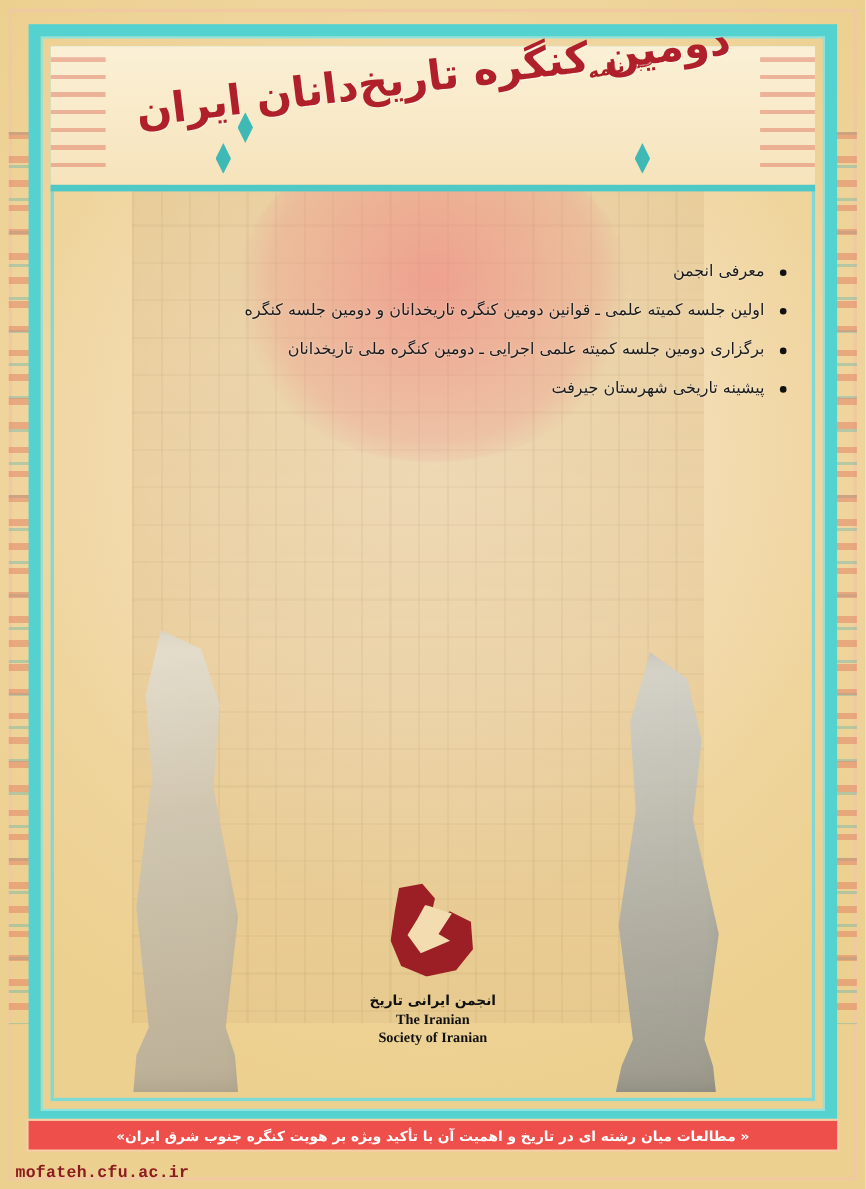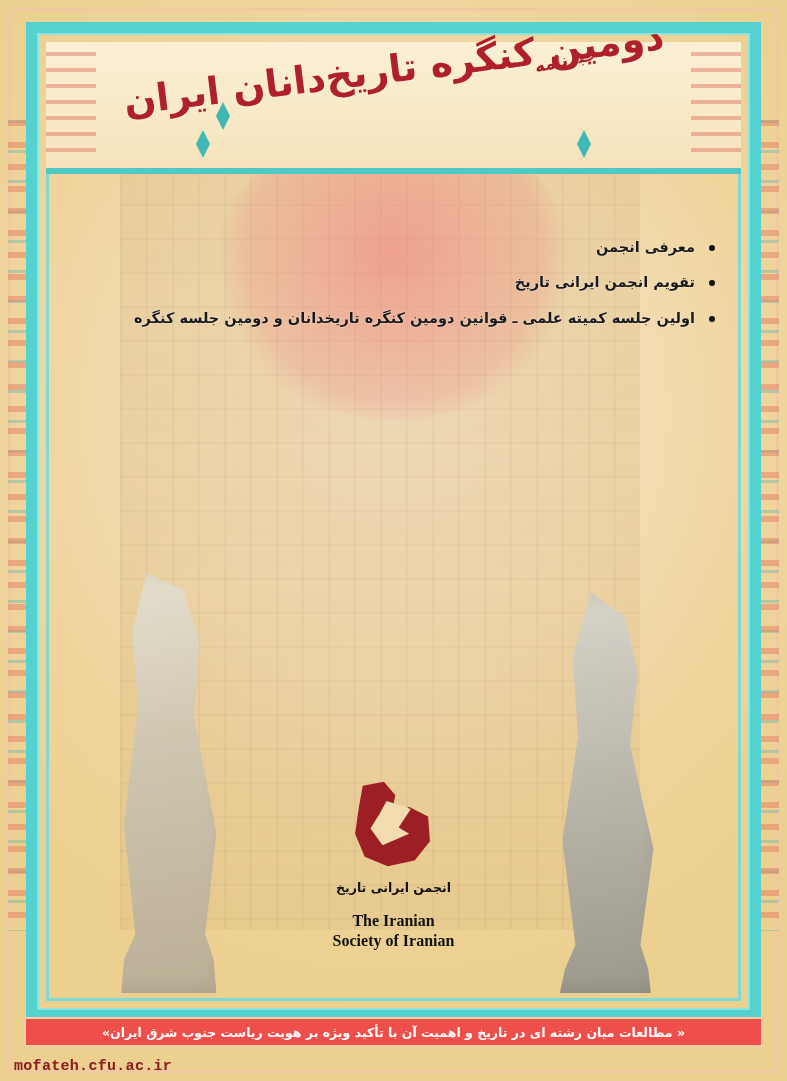--- a/index.html
+++ b/index.html
@@ -174,21 +174,21 @@
     list-style: none;
     margin: 0;
     padding: 0;
   }
   ul.bullets li {
     position: relative;
     padding-right: 22px;
     margin-bottom: 13px;
     font-family: "DejaVu Sans", sans-serif;
     font-size: 14.5px;
-    font-weight: bold;
+    font-weight: normal;
     line-height: 1.55;
     color: #1a1a1a;
     text-shadow: 0 0 2px rgba(255,255,255,.7);
   }
   ul.bullets li::before {
     content: "";
     position: absolute;
     right: 2px;
     top: 9px;
     width: 6px; height: 6px;
@@ -221,25 +221,25 @@
     left: 26%; top: 24%;
     width: 42%; height: 46%;
     background: #f3dcb0;
     clip-path: polygon(40% 0, 100% 18%, 70% 60%, 96% 74%, 30% 100%, 0 62%, 22% 30%);
   }
   .logo-fa {
     font-family: "DejaVu Sans", sans-serif;
     font-size: 12.5px;
     font-weight: bold;
     color: #111;
-    margin-bottom: 16px;
+    margin-bottom: 2px;
   }
   .logo-en {
     font-family: "Liberation Serif", serif;
-    font-size: 16px;
+    font-size: 13px;
     font-weight: bold;
     color: #111;
     line-height: 1.25;
   }
 
   
   .quote-strip {
     position: absolute;
     left: 26px; right: 26px;
     bottom: 36px;
@@ -297,34 +297,35 @@
   <div class="statue right"></div>
 
   <div class="title-wrap">
     <div class="title-kicker">خبرنامه</div>
     <div class="title-main">دومین کنگره تاریخ‌دانان ایران</div>
   </div>
 
   <div class="list-wrap">
     <ul class="bullets">
       <li>معرفی انجمن</li>
-      <li>تقویم انجمن ایرانی تاریخ</li>
       <li>اولین جلسه کمیته علمی ـ قوانین دومین کنگره تاریخدانان و دومین جلسه کنگره</li>
+      <li>برگزاری دومین جلسه کمیته علمی اجرایی ـ دومین کنگره ملی تاریخدانان</li>
+      <li>پیشینه تاریخی شهرستان جیرفت</li>
     </ul>
   </div>
 
   <div class="logo-block">
     <div class="logo-mark">
       <div class="swirl"></div>
       <div class="swirl-in"></div>
     </div>
     <div class="logo-fa">انجمن ایرانی تاریخ</div>
     <div class="logo-en">The Iranian</div>
     <div class="logo-en">Society of Iranian</div>
   </div>
 
   <div class="quote-strip">
-    <span>« مطالعات میان رشته ای در تاریخ و اهمیت آن با تأکید ویژه بر هویت ریاست جنوب شرق ایران»</span>
+    <span>« مطالعات میان رشته ای در تاریخ و اهمیت آن با تأکید ویژه بر هویت کنگره جنوب شرق ایران»</span>
   </div>
 
   <div class="footer-url">mofateh.cfu.ac.ir</div>
 
 </div>
 
 </body></html>

